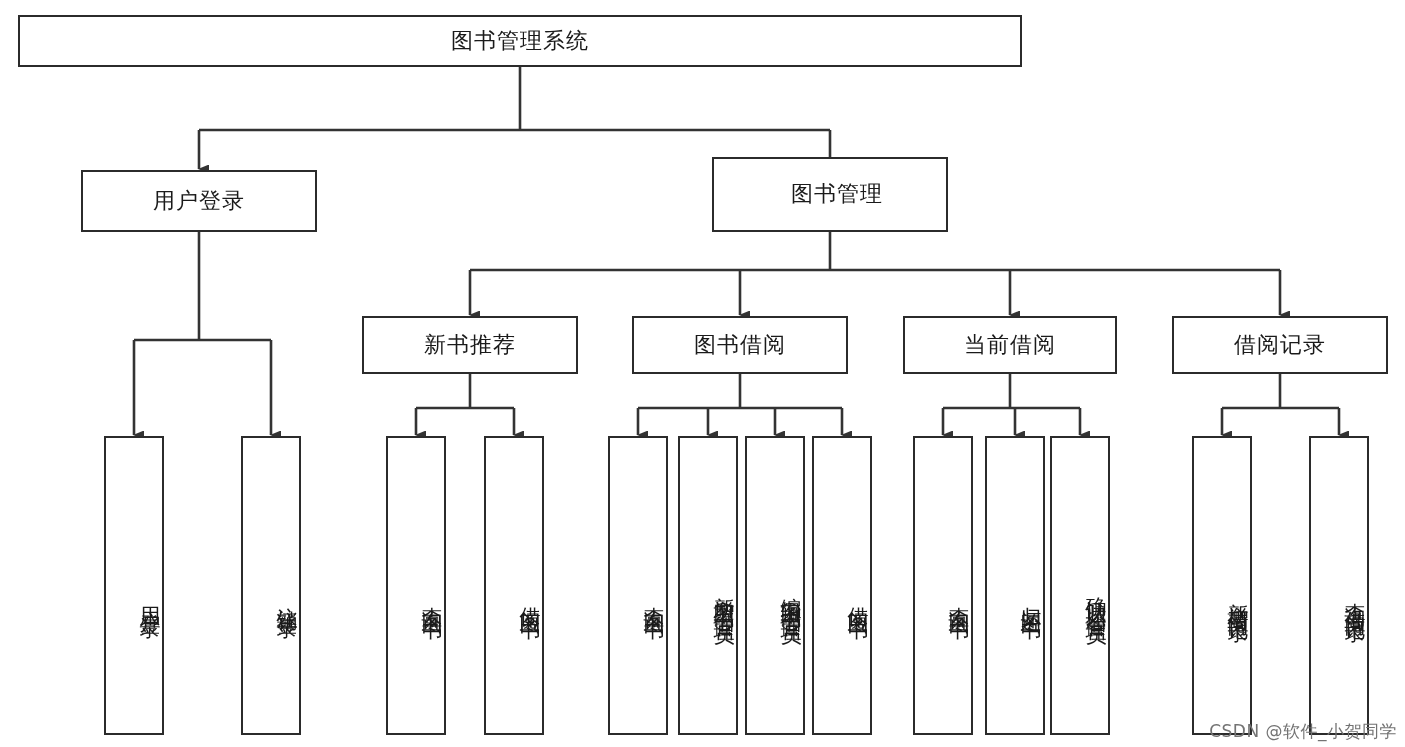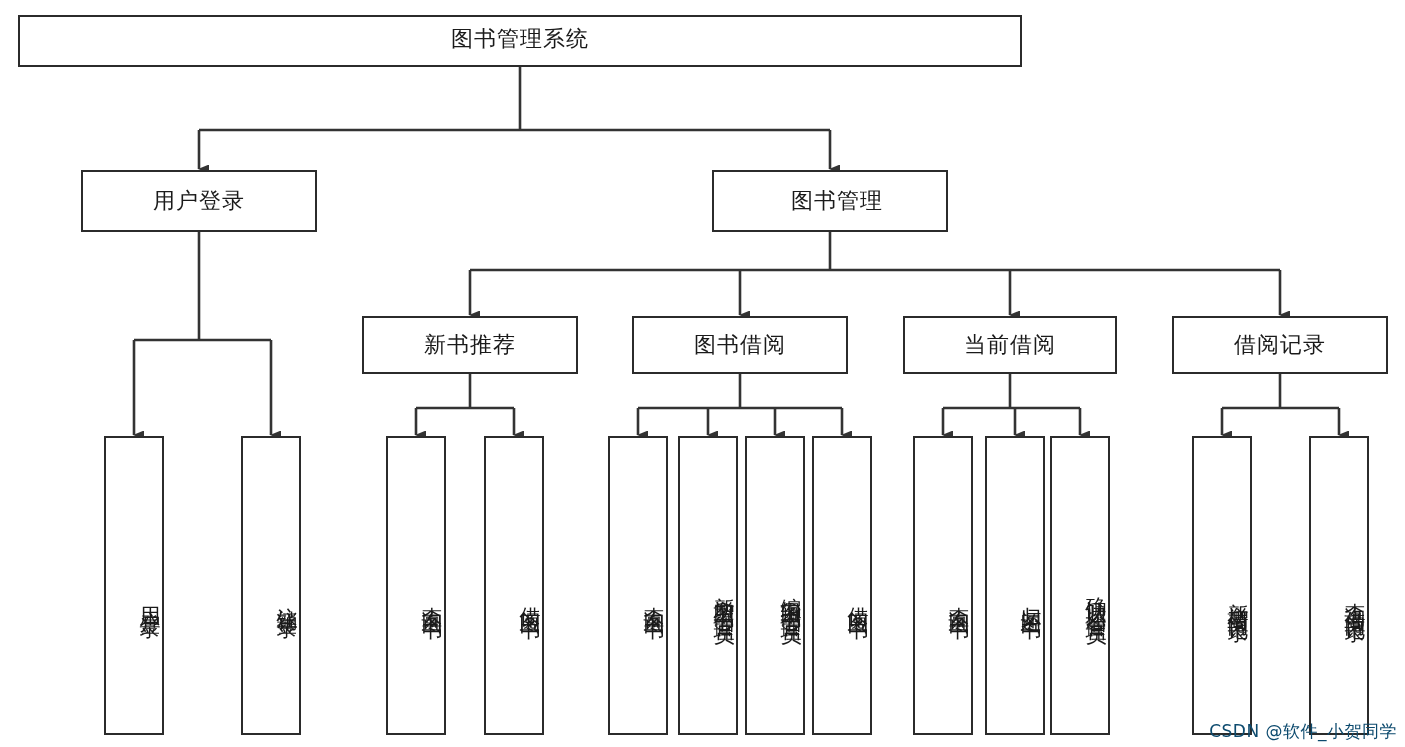--- a/index.html
+++ b/index.html
@@ -58,21 +58,21 @@
   }
   .node-label {
     display: block;
     white-space: pre-line;
   }
   #watermark {
     position: absolute;
     right: 8px;
     bottom: 4px;
     font-size: 17px;
-    color: #0c4a6e;
+    color: #737373;
     letter-spacing: 0.5px;
     white-space: nowrap;
     pointer-events: none;
     font-family: "DejaVu Sans", "Liberation Sans", sans-serif;
   }
 </style>
 </head>
 <body>
 
 <div id="diagram-root">
@@ -113,28 +113,28 @@
         <line x1="943" y1="408" x2="943" y2="435" marker-end="url(#arrowhead)"></line>
         <line x1="1015" y1="408" x2="1015" y2="435" marker-end="url(#arrowhead)"></line>
         <line x1="1080" y1="408" x2="1080" y2="435" marker-end="url(#arrowhead)"></line>
         <line x1="1280" y1="374" x2="1280" y2="408"></line>
         <line x1="1222" y1="408" x2="1339" y2="408"></line>
         <line x1="1222" y1="408" x2="1222" y2="435" marker-end="url(#arrowhead)"></line>
         <line x1="1339" y1="408" x2="1339" y2="435" marker-end="url(#arrowhead)"></line>
       </g>
   </svg>
 
-  <div class="node horiz" id="node-root" style="left: 18px; top: 15px; width: 1004px; height: 52px; font-family: Liberation Mono, monospace;">
+  <div class="node horiz" id="node-root" style="left: 18px; top: 15px; width: 1004px; height: 52px;">
     <span class="node-label">图书管理系统</span>
   </div>
 
   <div class="node horiz" id="node-user-login" style="left: 81px; top: 170px; width: 236px; height: 62px;">
     <span class="node-label">用户登录</span>
   </div>
-  <div class="node horiz" id="node-book-manage" style="left: 712px; top: 170px; width: 236px; height: 62px; padding-left: 14px;">
+  <div class="node horiz" id="node-book-manage" style="left: 712px; top: 157px; width: 236px; height: 75px; padding-left: 14px;">
     <span class="node-label">图书管理</span>
   </div>
 
   <div class="node horiz" id="node-book-borrow" style="left: 632px; top: 316px; width: 216px; height: 58px;">
     <span class="node-label">图书借阅</span>
   </div>
   <div class="node horiz" id="node-new-book-rec" style="left: 362px; top: 316px; width: 216px; height: 58px;">
     <span class="node-label">新书推荐</span>
   </div>
   <div class="node horiz" id="node-borrow-record" style="left: 1172px; top: 316px; width: 216px; height: 58px;">

